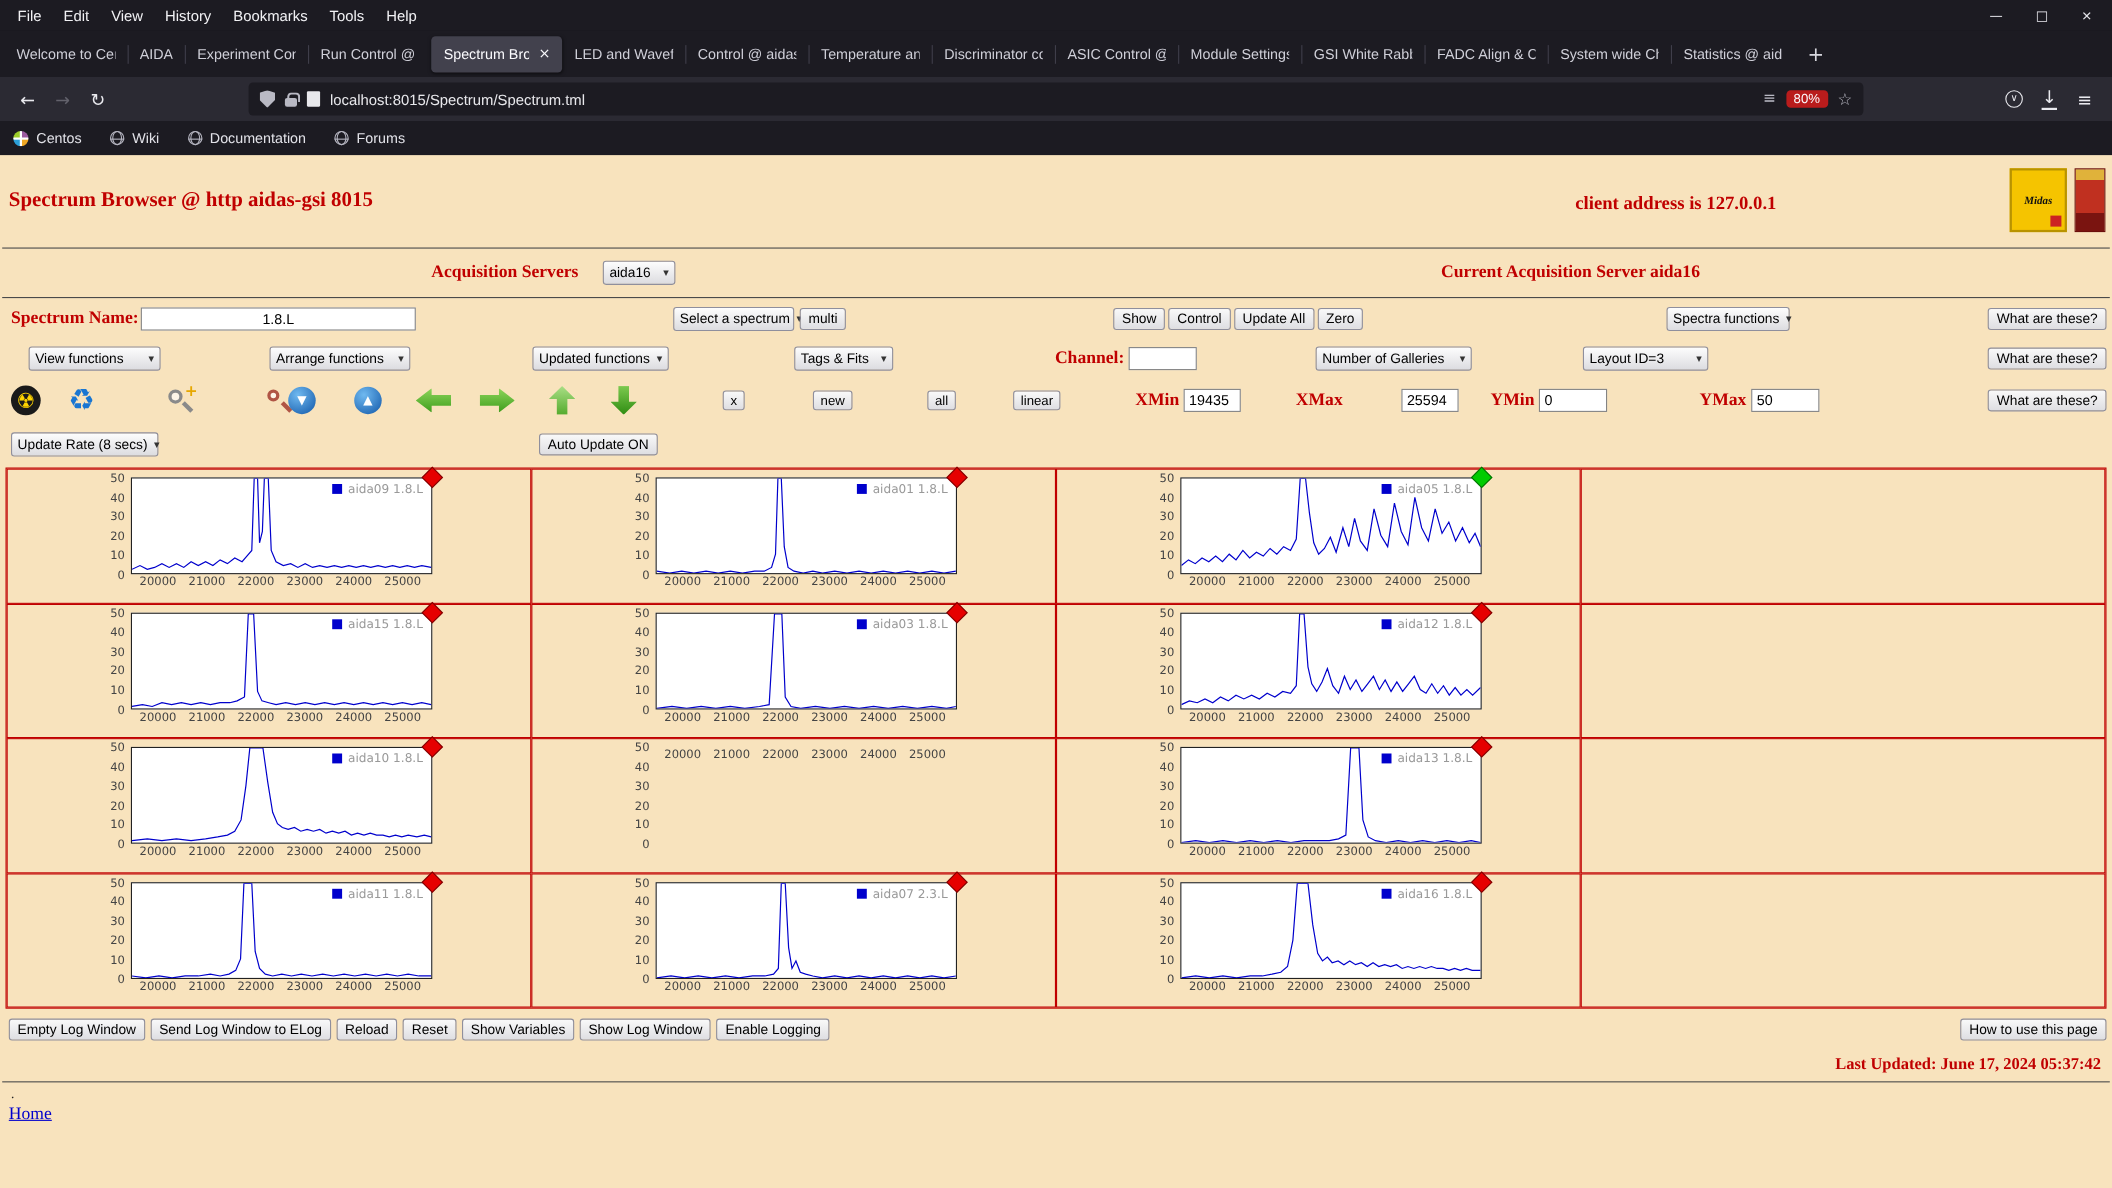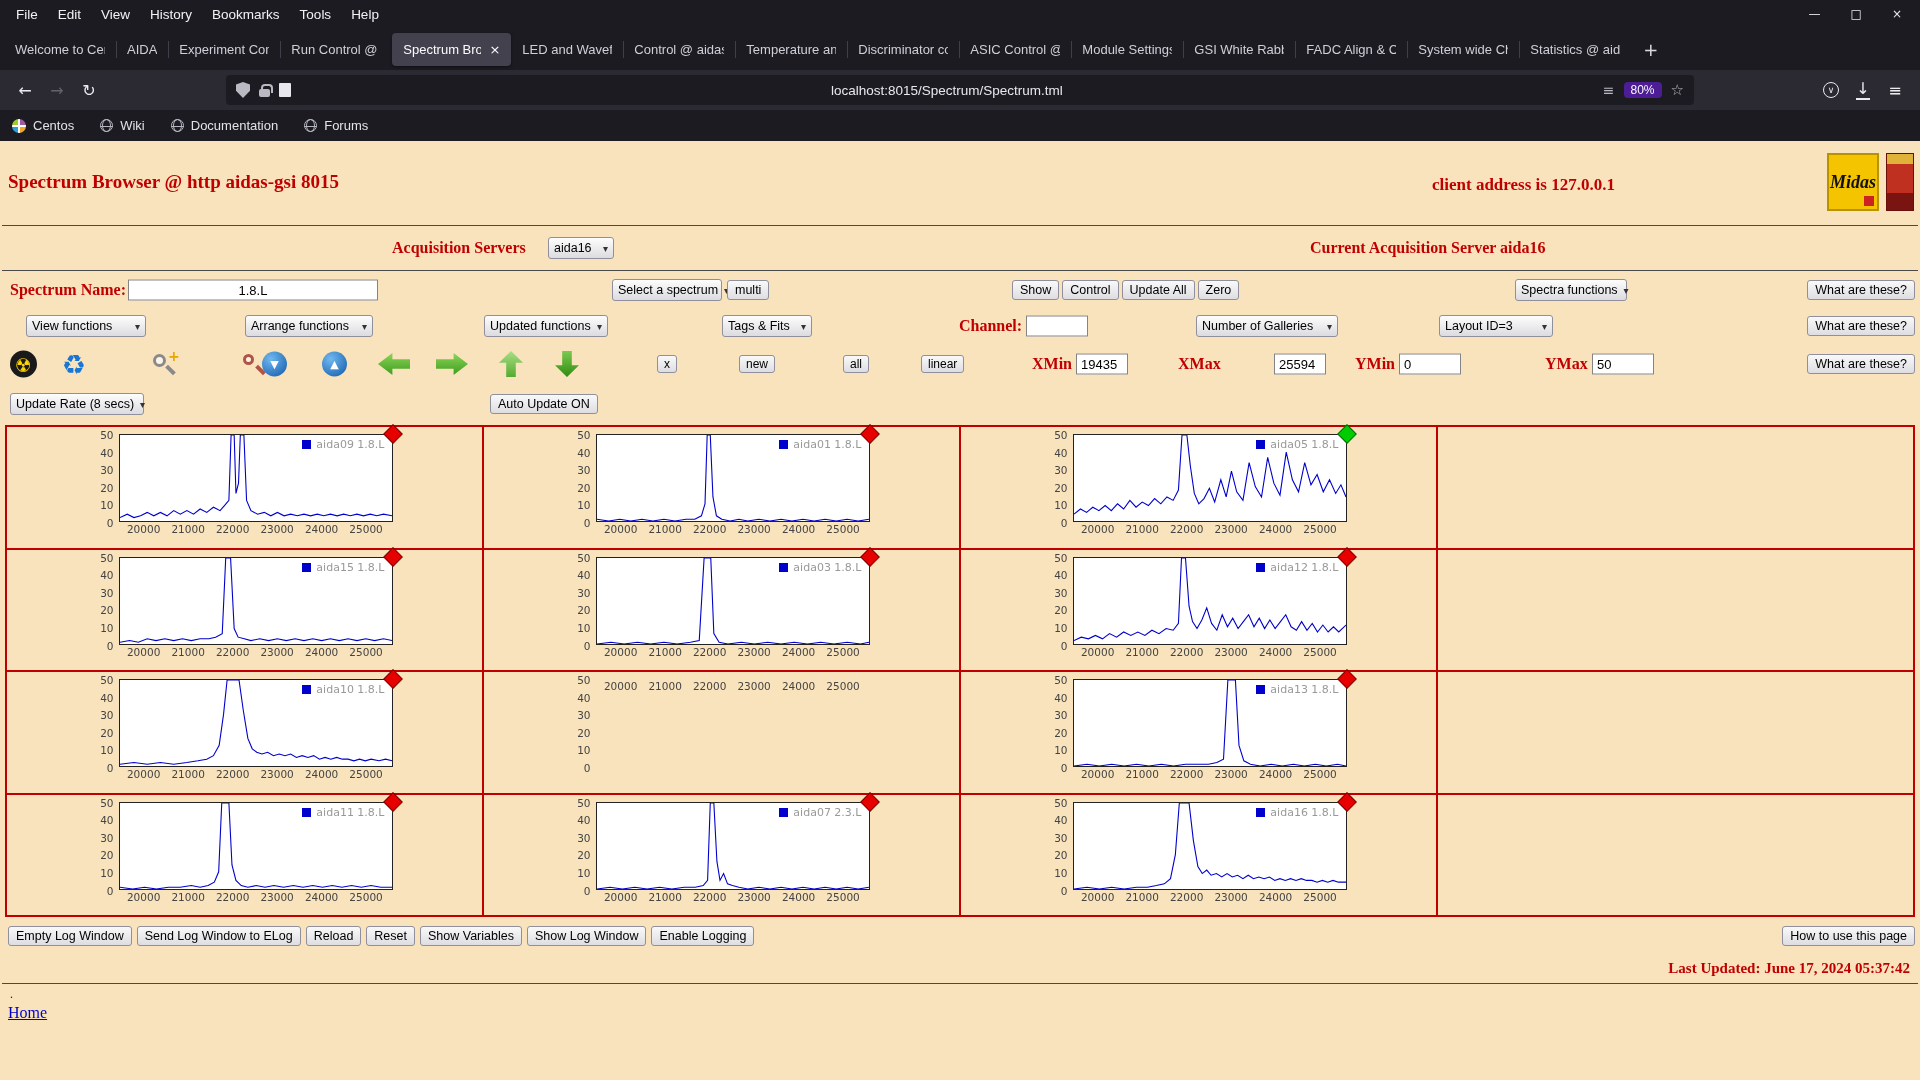--- a/index.html
+++ b/index.html
@@ -24,23 +24,23 @@
 
   .navbar { height:40px; background:#2b2a33; display:flex; align-items:center; padding:0 10px; gap:2px; }
   .navbtn { width:30px; height:30px; display:flex; align-items:center; justify-content:center; color:#eaeaef; font-family:"DejaVu Sans", sans-serif; font-size:16px; border-radius:4px; flex:0 0 auto; }
   .navbtn.dim { color:#63626c; }
   .spacer { width:118px; flex:0 0 auto; }
   .urlbar { flex:1; height:30px; background:#1c1b22; border-radius:4px; display:flex; align-items:center; padding:0 10px; gap:9px; color:#e8e8ec; font-size:13.5px; }
   .shield { width:14px; height:16px; background:#b9b9c4; clip-path:polygon(50% 0,100% 15%,100% 55%,50% 100%,0 55%,0 15%); flex:0 0 auto; }
   .lock { width:11px; height:8px; background:#b9b9c4; border-radius:2px; position:relative; margin-top:5px; flex:0 0 auto; }
   .lock::before { content:''; position:absolute; left:1.5px; top:-5px; width:8px; height:7px; border:2px solid #b9b9c4; border-bottom:none; border-radius:4px 4px 0 0; }
   .favicon { width:12px; height:14px; background:#e8e8ec; border-radius:1px; flex:0 0 auto; }
-  .url-text { flex:1; white-space:nowrap; overflow:hidden; text-align:center; }
+  .url-text { flex:1; white-space:nowrap; overflow:hidden; text-align:left; }
   .reader { color:#b9b9c4; font-family:"DejaVu Sans",sans-serif; font-size:14px; }
-  .zoom-pill { background:#4c1d95; border-radius:4px; padding:1px 7px; font-size:12px; color:#fbfbfe; }
+  .zoom-pill { background:#b91c1c; border-radius:4px; padding:1px 7px; font-size:12px; color:#fbfbfe; }
   .star { color:#b9b9c4; font-family:"DejaVu Sans",sans-serif; font-size:15px; }
   .dl-glyph { border-bottom:2px solid currentColor; line-height:1; padding-bottom:1px; }
   .pocket-glyph { border:1.5px solid currentColor; border-radius:50%; width:16px; height:16px; display:flex; align-items:center; justify-content:center; font-size:9px; }
 
   .bookmarksbar { height:31px; background:#1c1b22; display:flex; align-items:center; padding-left:12px; gap:26px; color:#e2e2e8; font-size:13px; }
   .bm { display:flex; align-items:center; gap:7px; }
   .bm-icon.globe { width:13px; height:13px; border:1px solid #b5b5c0; border-radius:50%; position:relative; display:inline-block; }
   .bm-icon.globe::before { content:''; position:absolute; left:50%; top:-1px; bottom:-1px; width:7px; margin-left:-4.5px; border:1px solid #b5b5c0; border-radius:50%; }
   .bm-icon.globe::after { content:''; position:absolute; left:-1px; right:-1px; top:50%; height:1px; background:#b5b5c0; }
   .bm-icon.centos { width:14px; height:14px; border-radius:50%; display:inline-block;
@@ -50,21 +50,21 @@
 
   
   .page { position:relative; width:1920px; height:939px; background:#f8e3bd; font-family:"Liberation Serif", serif; color:#000; }
   .rule { border:none; border-top:1px solid #4a4a4a; margin:0 2px; }
 
   .page-header { height:84px; position:relative; }
   .page-title { position:absolute; left:8px; top:30px; font-size:19px; font-weight:bold; color:#c00000; }
   .client-address { position:absolute; left:1432px; top:34px; font-size:17px; font-weight:bold; color:#c00000; }
   .logos { position:absolute; right:6px; top:12px; display:flex; gap:7px; height:58px; }
   .midas-logo { width:52px; height:58px; background:#f5c400; border:2px solid #b89300; display:flex; align-items:center; justify-content:center; position:relative; }
-  .midas-logo span { font-weight:bold; font-style:italic; font-size:18px; color:#111; }
+  .midas-logo span { font-weight:bold; font-style:italic; font-size:10px; color:#111; }
   .midas-logo::after { content:''; position:absolute; right:3px; bottom:3px; width:10px; height:10px; background:#c22; }
   .frs-logo { width:28px; height:58px; background:linear-gradient(#e0b23a 0 18%, #c03020 18% 70%, #7a1410 70% 100%); border:1px solid #6b0f0b; }
 
   .ctl-row { position:relative; }
   .ctl-row > * { position:absolute; top:50%; transform:translateY(-50%); }
   .rowA { height:44px; } .rowB { height:38px; } .rowC { height:34px; } .rowD { height:42px; } .rowE { height:38px; }
 
   .red-label { color:#c00000; font-weight:bold; font-size:16px; white-space:nowrap; }
   .btn { font-family:"Liberation Sans", sans-serif; font-size:12.5px; background:linear-gradient(#f9f9f9,#dedee2); border:1px solid #8f8f9d; border-radius:3px; padding:2px 7px; color:#000; white-space:nowrap; cursor:default; }
   .btn.small { padding:1px 6px; font-size:12px; }

